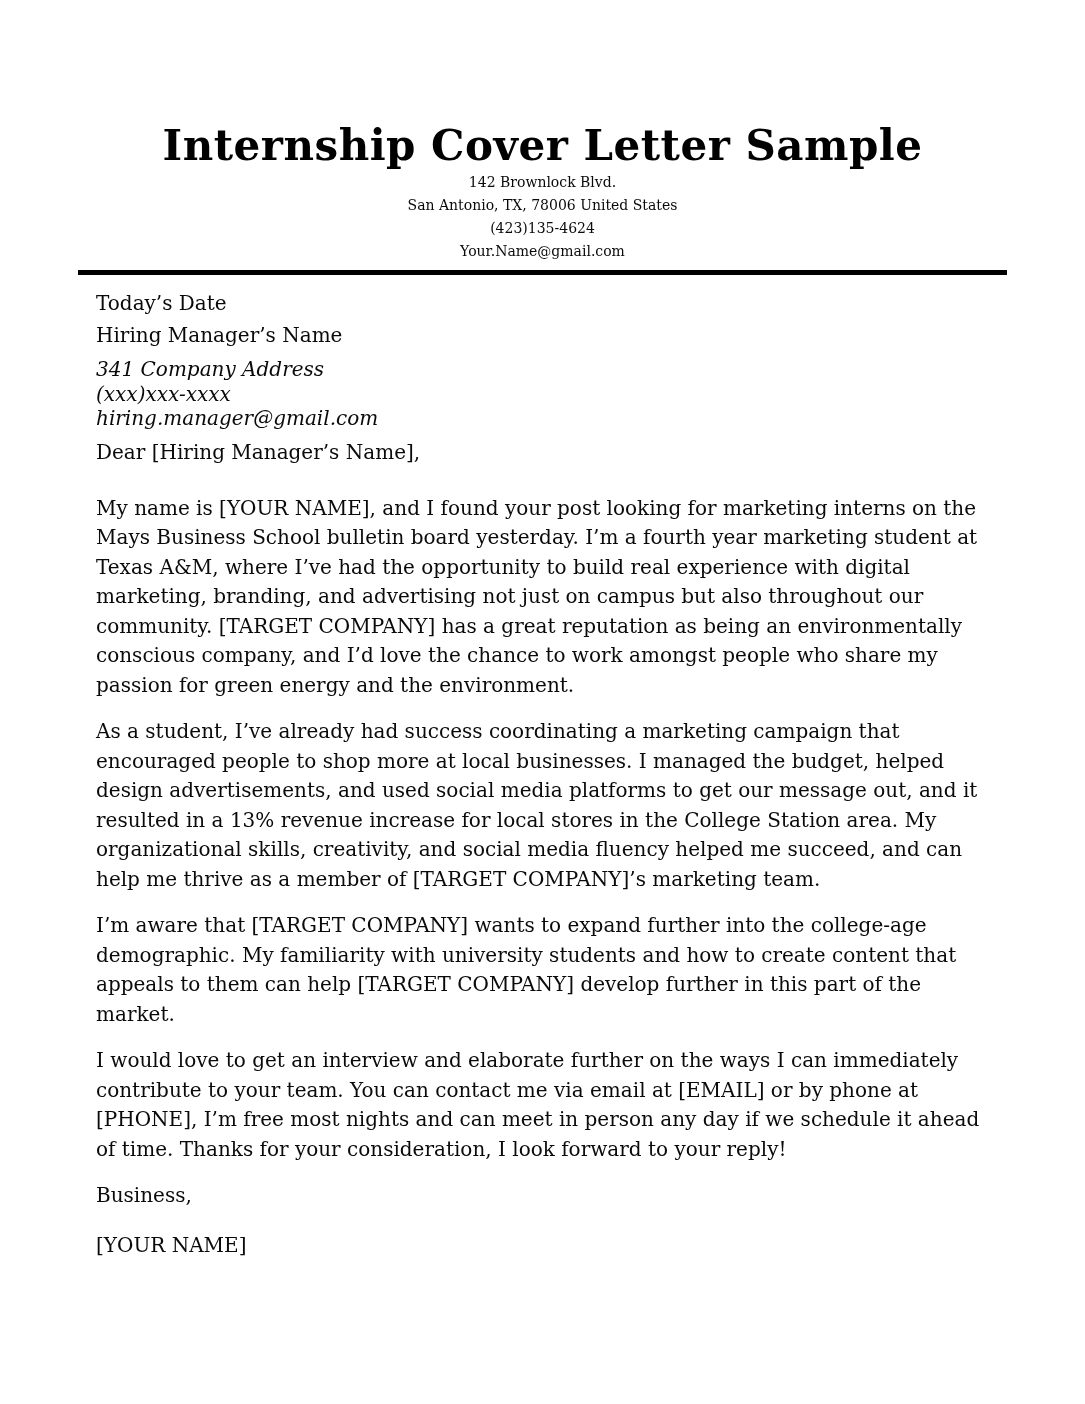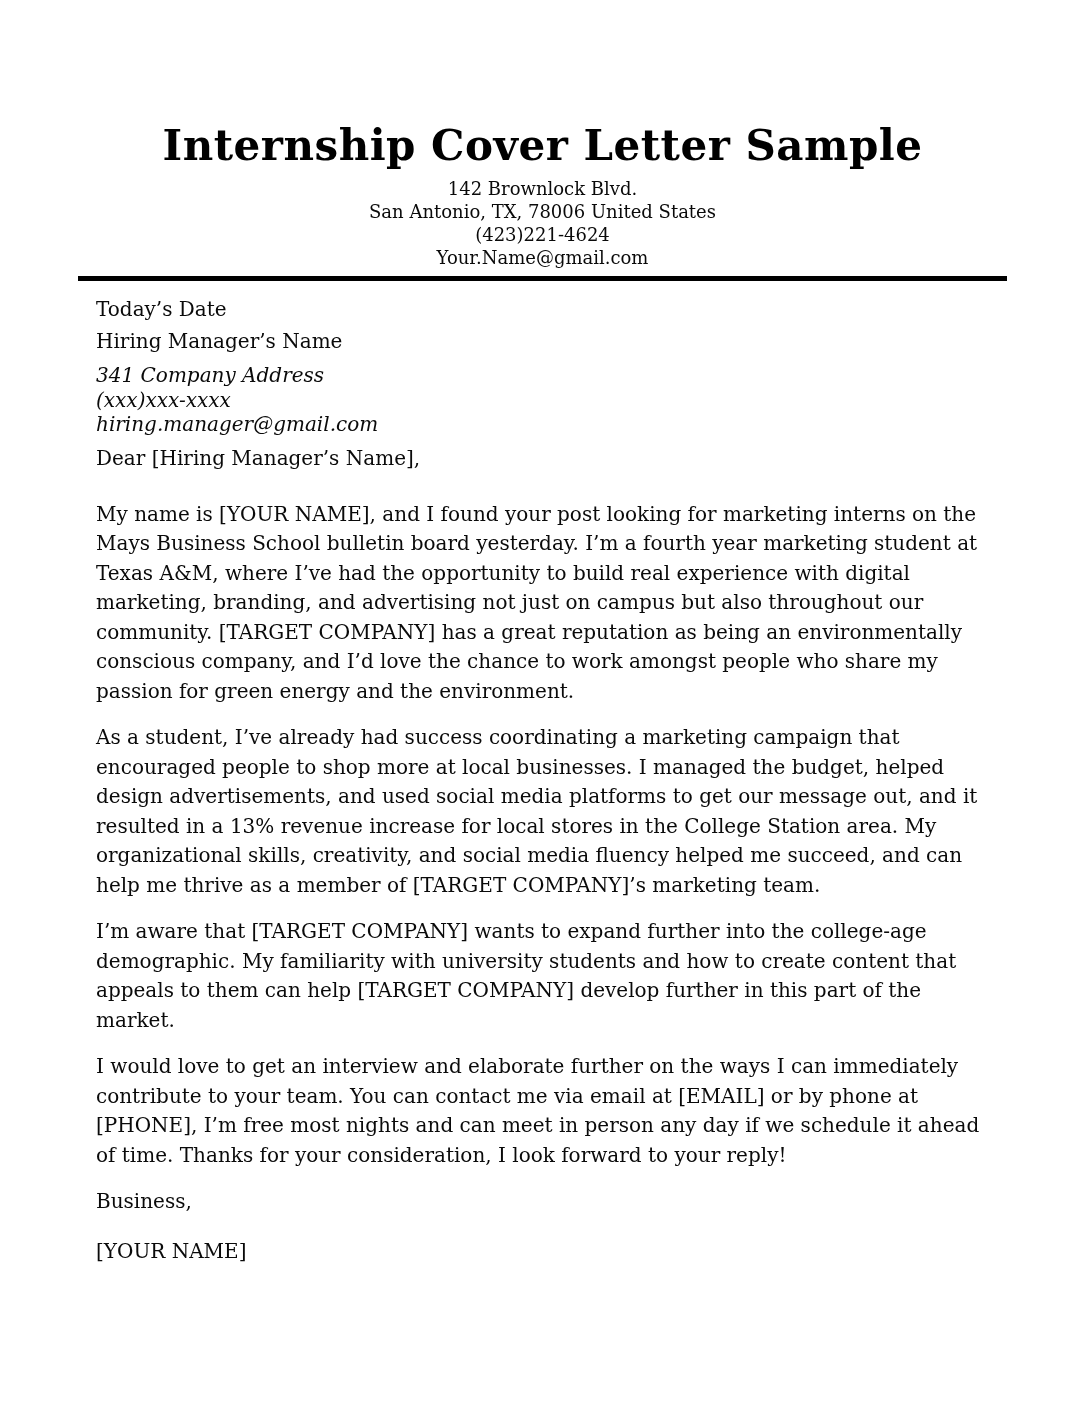--- a/index.html
+++ b/index.html
@@ -20,22 +20,22 @@
   
   .letter-header { text-align: center; }
   .page-title {
     font-size: 42px;
     line-height: 48px;
     font-weight: bold;
     letter-spacing: 0.5px;
     color: #000000;
   }
   .sender-contact {
-    margin-top: 7px;
-    font-size: 18px;
+    margin-top: 1px;
+    font-size: 14px;
     line-height: 23px;
   }
   .header-divider {
     height: 5px;
     background: #000000;
     margin: 7px -18px 0 -18px;
   }
   
   .letter-body {
     font-size: 20px;
@@ -76,21 +76,21 @@
 </head>
 <body>
 
 <div class="page">
 
   <header class="letter-header">
     <h1 class="page-title">Internship Cover Letter Sample</h1>
     <div class="sender-contact">
       <div>142 Brownlock Blvd.</div>
       <div>San Antonio, TX, 78006 United States</div>
-      <div>(423)221-4624</div>
+      <div>(423)135-4624</div>
       <div>Your.Name@gmail.com</div>
     </div>
     <div class="header-divider"></div>
   </header>
 
   <main class="letter-body">
 
     <p class="date-line">Today’s Date</p>
     <p class="recipient-name">Hiring Manager’s Name</p>
 

